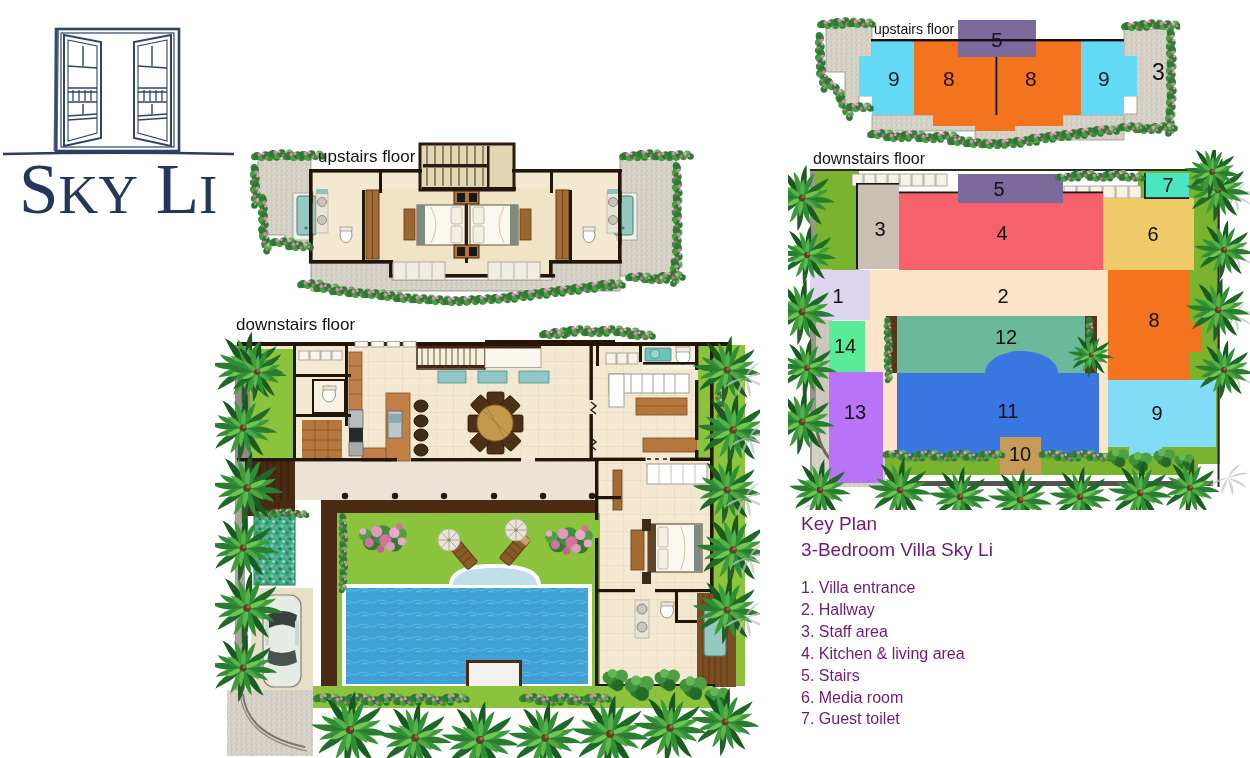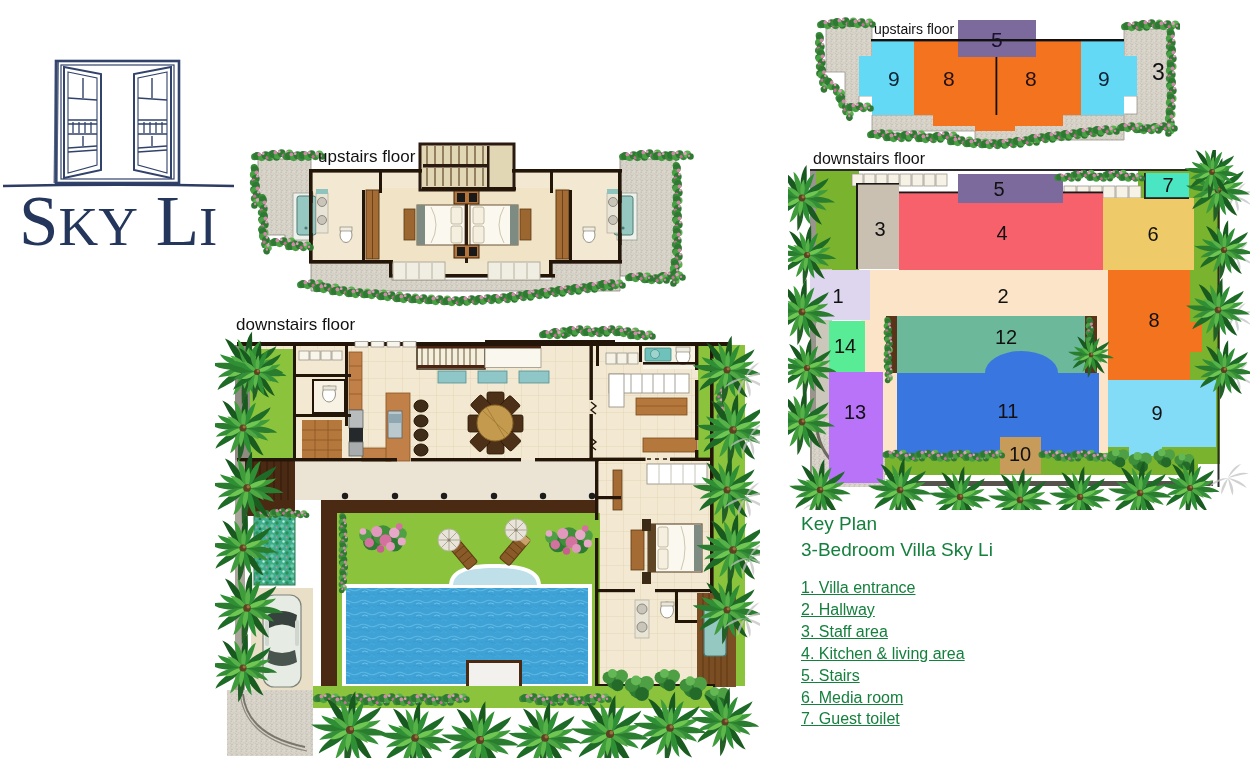--- a/index.html
+++ b/index.html
@@ -125,21 +125,21 @@
       <circle cx="0" cy="0" r="1.6" fill="#8a8070"></circle>
     </g>
     <g id="lounger">
       <rect x="-6" y="-16" width="12" height="32" rx="2" fill="#8a5a28" stroke="#5f3c14" stroke-width="1"></rect>
       <path d="M-6,-10 H6 M-6,-4 H6 M-6,2 H6 M-6,8 H6" stroke="#5f3c14" stroke-width="0.8"></path>
       <rect x="-6" y="-16" width="12" height="7" fill="#c8a26a"></rect>
     </g>
   </defs>
 </svg>
 
-<div id="logo" class="abs" style="left:0;top:0;width:250px;height:235px;margin-top:32px;">
+<div id="logo" class="abs" style="left:0;top:0;width:250px;height:235px;">
 <svg width="250" height="235" viewBox="0 0 250 235">
 
   <g stroke="#31426b" fill="none">
     <rect x="56" y="29" width="123" height="122" stroke-width="2.6"></rect>
     <rect x="61" y="33" width="113" height="114" stroke-width="1.2"></rect>
     <path d="M57,30 l-1.5,121" stroke-width="4" stroke="#3a4a70" opacity="0.8"></path>
   </g>
 
   <g stroke="#31426b" fill="#ffffff">
     <path d="M64,35 L101,42 L101,138 L64,146 Z" stroke-width="2"></path>
@@ -1098,20 +1098,20 @@
     <use href="#palmtree" transform="translate(436,220) scale(1.3)"></use>
     <use href="#palmtree" transform="translate(424,22) scale(1.2)"></use>
   </g>
 
   <g>
         <text x="25" y="14" font-size="16" fill="#111">downstairs floor</text>
       </g>
 </svg>
 </div>
 
-<div id="legend" class="abs" style="left:801px;top:511px;width:440px;height:240px;color:#15803d;">
+<div id="legend" class="abs" style="left:801px;top:511px;width:440px;height:240px;color:#701a75;">
 
   <div style="font-size:19px;line-height:26px;">Key Plan<br>3-Bedroom Villa Sky Li</div>
 
-  <div style="position:absolute;left:0;top:66px;font-size:16px;line-height:21.9px;text-decoration:underline;">
+  <div style="position:absolute;left:0;top:66px;font-size:16px;line-height:21.9px;">
     1. Villa entrance<br>2. Hallway<br>3. Staff area<br>4. Kitchen &amp; living area<br>5. Stairs<br>6. Media room<br>7. Guest toilet</div>
 
 </div>
 
 </body></html>

